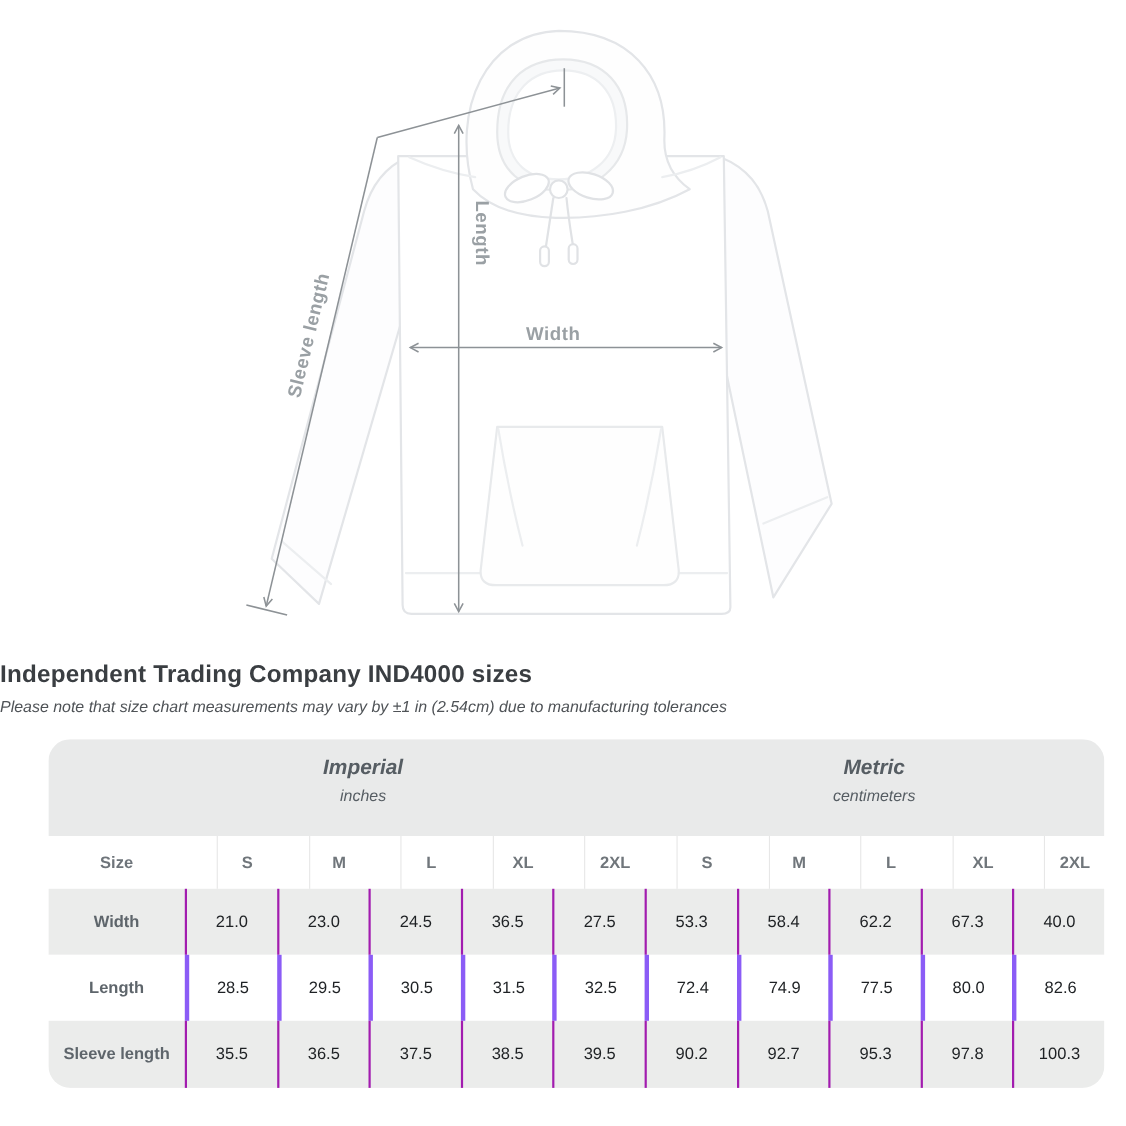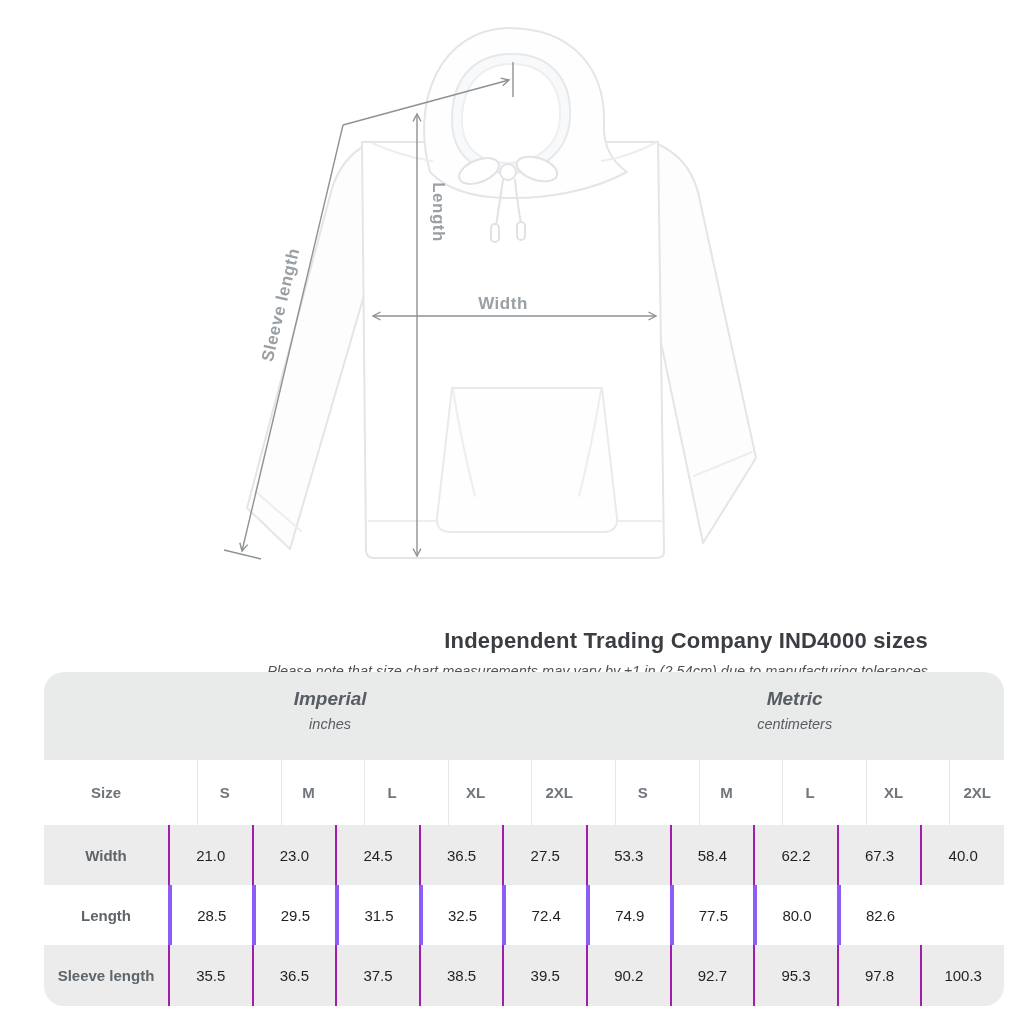--- a/index.html
+++ b/index.html
@@ -3,35 +3,35 @@
 <meta charset="utf-8">
 <style>
   html,body{margin:0;padding:0;background:#fff;}
   .page{position:relative;width:1024px;height:1024px;background:#ffffff;overflow:hidden;
         font-family:"Liberation Sans",sans-serif;}
   .figure{position:absolute;top:0;left:0;}
 
   
   .meas-label{font-family:"Liberation Sans",sans-serif;font-weight:bold;font-size:17px;fill:#9aa0a4;letter-spacing:.5px;}
 
-  .heading{position:absolute;top:628px;left:0;width:928px;text-align:right;}
+  .heading{position:absolute;top:600px;left:0;width:928px;text-align:left;}
   .title{font-size:22px;font-weight:bold;color:#3a3e42;letter-spacing:.2px;}
   .subtitle{margin-top:9px;font-size:14.5px;font-style:italic;color:#4f5357;}
 
   .table-wrap{position:absolute;top:672px;left:44px;width:960px;border-radius:20px;overflow:hidden;background:#fff;}
   .unit-band{position:relative;height:88px;background:#e9eaea;}
   .unit-group{position:absolute;top:16px;transform:translateX(-50%);text-align:center;color:#565d63;}
   .unit-group.imperial{left:29.8%;}
   .unit-group.metric{left:78.2%;}
   .unit-label{font-size:19px;font-weight:bold;font-style:italic;}
   .unit-sublabel{margin-top:6px;font-size:14.5px;font-style:italic;}
 
   .t-row{display:grid;grid-template-columns:124px repeat(10,1fr);}
   .t-row .c{display:flex;align-items:center;justify-content:center;}
-  .row-size{height:65px;background:#ffffff;gap:29px;}
+  .row-size{height:48px;background:#ffffff;gap:29px;}
   .row-size .c + .c{border-left:1px solid #e7e7e7;}
   .row-data{height:60px;}
   .row-data.white{background:#ffffff;}
   .row-data.white .c + .c{border-left:4px solid #8b5cf6;}
   .row-data.gray{background:#ebeceb;}
   .row-data.gray .c + .c{border-left:2px solid #a21caf;}
   .row-data.last{height:61px;}
 
   .corner{font-size:15px;font-weight:bold;color:#6e747a;}
   .sz{font-size:15px;font-weight:bold;color:#70767b;}
@@ -146,20 +146,21 @@
       <div class="c val">58.4</div>
       <div class="c val">62.2</div>
       <div class="c val">67.3</div>
       <div class="c val">40.0</div>
     </div>
 
     <div class="t-row row-data white">
       <div class="c lbl">Length</div>
       <div class="c val">28.5</div>
       <div class="c val">29.5</div>
+      <div class="c val">30.5</div>
       <div class="c val">31.5</div>
       <div class="c val">32.5</div>
       <div class="c val">72.4</div>
       <div class="c val">74.9</div>
       <div class="c val">77.5</div>
       <div class="c val">80.0</div>
       <div class="c val">82.6</div>
     </div>
 
     <div class="t-row row-data gray last">

